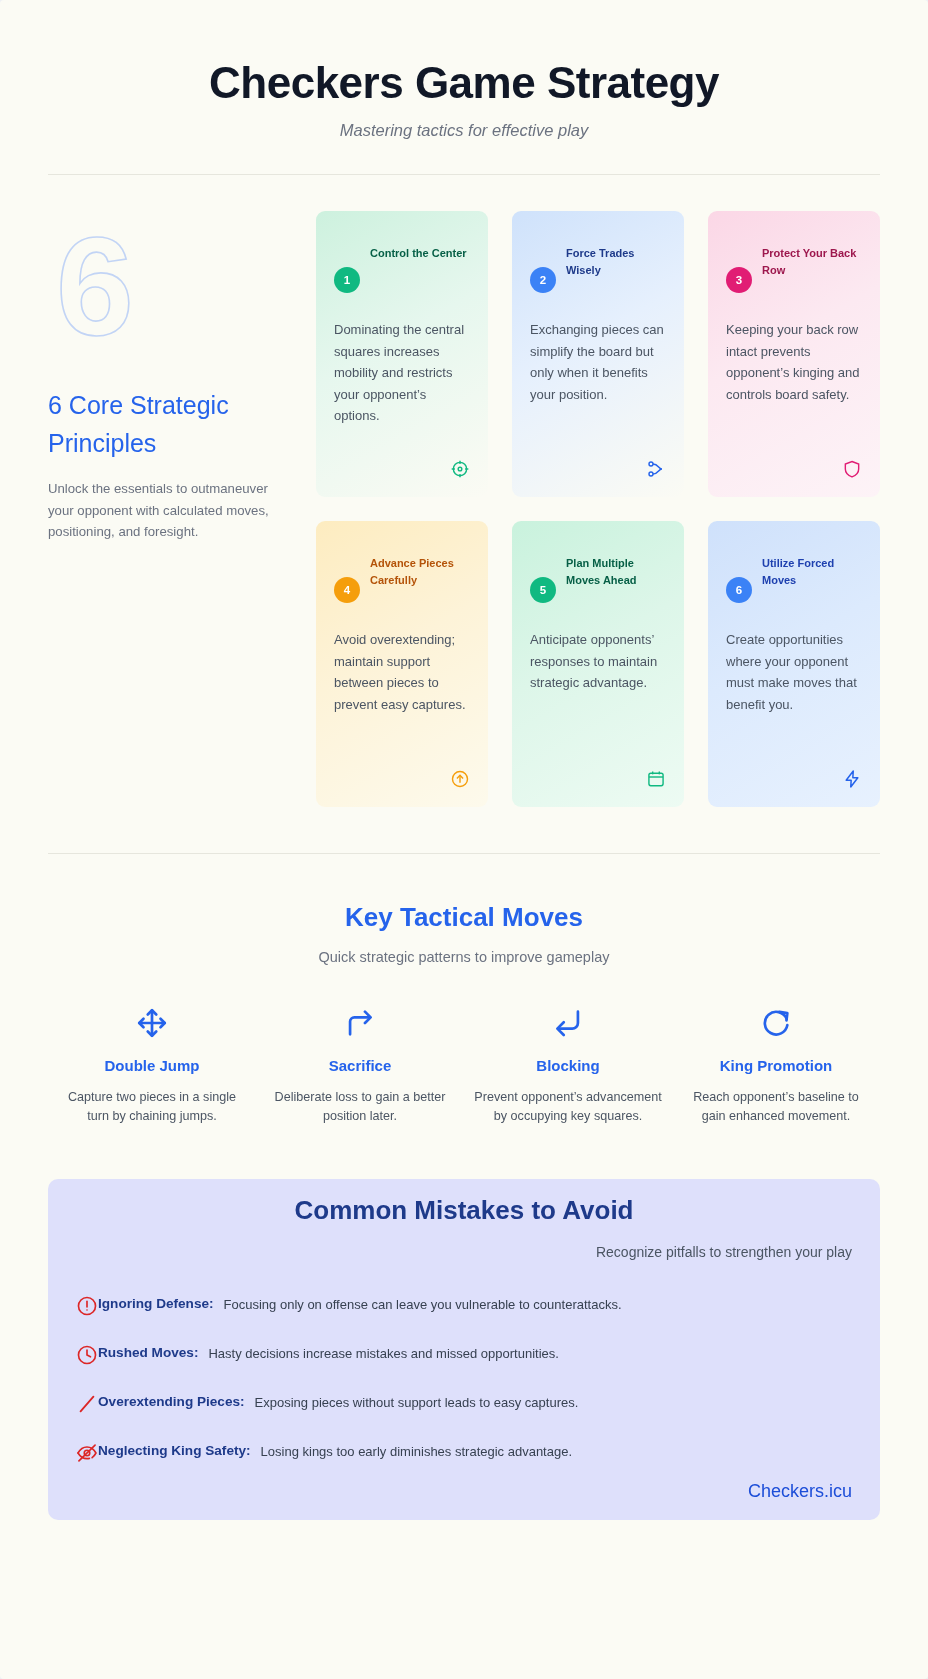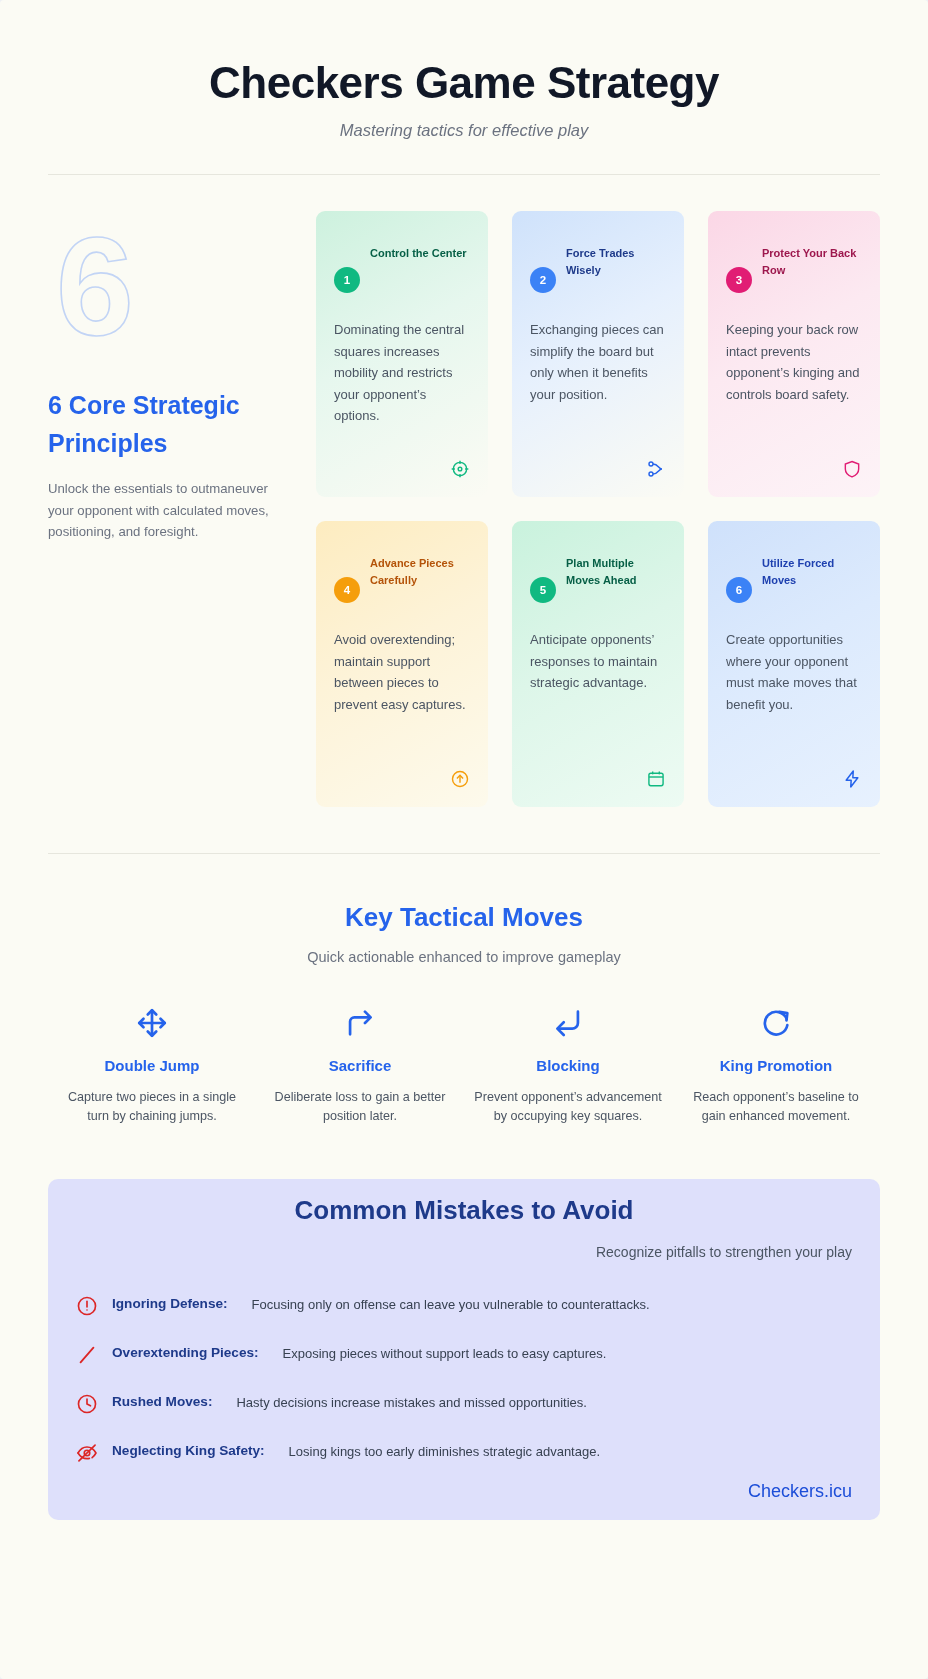--- a/index.html
+++ b/index.html
@@ -51,21 +51,21 @@
     font-weight: 800;
     line-height: 1;
     color: transparent;
     -webkit-text-stroke: 1.6px #c2d4f5;
     padding: 6px 0 0 8px;
     letter-spacing: -4px;
   }
   .left-head {
     margin-top: 30px;
     font-size: 25px;
-    font-weight: 700;
+    font-weight: 400;
     line-height: 1.5;
     color: #2563eb;
   }
   .left-body {
     margin-top: 16px;
     font-size: 13.2px;
     line-height: 1.62;
     color: #6b7280;
   }
 
@@ -161,21 +161,21 @@
     position: relative;
   }
   .mist-title {
     text-align: center; font-size: 26px; font-weight: 700; color: #1e3a8a;
   }
   .mist-sub {
     text-align: right; font-size: 14px; color: #4b5563; margin-top: 18px;
   }
   .mist-list { margin-top: 34px; }
   .mist-row {
-    display: flex; align-items: flex-start; gap: 14px;
+    display: flex; align-items: flex-start; 
     margin-bottom: 26px;
   }
   .mist-icon { flex: 0 0 22px; width: 22px; height: 22px; color: #dc2626; margin-top: 1px; }
   .mist-label {
     font-size: 13.6px; font-weight: 700; color: #1e3a8a;
     line-height: 1.5; flex: 0 0 auto; max-width: 170px;
   }
   .mist-text {
     font-size: 13px; color: #374151; line-height: 1.5; padding-left: 10px; padding-top: 1px;
   }
@@ -286,21 +286,21 @@
           </div>
 
         </div>
       </div>
     </div>
 
     <div class="rule2"></div>
 
     <div>
       <div class="sec-title">Key Tactical Moves</div>
-      <div class="sec-sub">Quick actionable enhanced to improve gameplay</div>
+      <div class="sec-sub">Quick strategic patterns to improve gameplay</div>
 
       <div class="tactics">
 
         <div class="tactic">
           <div class="tactic-icon">
             <svg width="34" height="34" viewBox="0 0 24 24" fill="none" stroke="#2563eb" stroke-width="1.9" stroke-linecap="round" stroke-linejoin="round">
               <line x1="12" y1="3" x2="12" y2="21"></line>
                 <line x1="3" y1="12" x2="21" y2="12"></line>
               <polyline points="9,6 12,3 15,6"></polyline>
                 <polyline points="9,18 12,21 15,18"></polyline>
@@ -358,34 +358,34 @@
           <svg class="mist-icon" viewBox="0 0 24 24" fill="none" stroke="#dc2626" stroke-width="1.8" stroke-linecap="round">
             <circle cx="12" cy="12" r="9.3"></circle>
               <line x1="12" y1="7" x2="12" y2="13"></line>
               <circle cx="12" cy="16.4" r="0.9" fill="#dc2626" stroke="none"></circle>
           </svg>
           <div class="mist-label">Ignoring Defense:</div>
           <div class="mist-text">Focusing only on offense can leave you vulnerable to counterattacks.</div>
         </div>
 
         <div class="mist-row">
-          <svg class="mist-icon" viewBox="0 0 24 24" fill="none" stroke="#dc2626" stroke-width="2" stroke-linecap="round">
-            <line x1="19" y1="4" x2="5" y2="20"></line>
-          </svg>
-          <div class="mist-label">Overextending Pieces:</div>
-          <div class="mist-text">Exposing pieces without support leads to easy captures.</div>
-        </div>
-
-        <div class="mist-row">
           <svg class="mist-icon" viewBox="0 0 24 24" fill="none" stroke="#dc2626" stroke-width="1.8" stroke-linecap="round">
             <circle cx="12" cy="12" r="9.3"></circle>
               <polyline points="12,6.6 12,12 15.8,14"></polyline>
           </svg>
           <div class="mist-label">Rushed Moves:</div>
           <div class="mist-text">Hasty decisions increase mistakes and missed opportunities.</div>
+        </div>
+
+        <div class="mist-row">
+          <svg class="mist-icon" viewBox="0 0 24 24" fill="none" stroke="#dc2626" stroke-width="2" stroke-linecap="round">
+            <line x1="19" y1="4" x2="5" y2="20"></line>
+          </svg>
+          <div class="mist-label">Overextending Pieces:</div>
+          <div class="mist-text">Exposing pieces without support leads to easy captures.</div>
         </div>
 
         <div class="mist-row">
           <svg class="mist-icon" viewBox="0 0 24 24" fill="none" stroke="#dc2626" stroke-width="1.8" stroke-linecap="round" stroke-linejoin="round">
             <path d="M2.2 12 C4.6 7.6 8.1 5.4 12 5.4 C16 5.4 19.4 7.6 21.8 12 C20.6 14.2 19.2 15.9 17.6 17.1"></path>
             <path d="M14.6 17.9 C13.8 18.1 12.9 18.2 12 18.2 C8.1 18.2 4.6 16 2.2 12"></path>
             <circle cx="12" cy="12" r="3"></circle>
             <line x1="3.2" y1="20.6" x2="20.8" y2="3.4"></line>
           </svg>
           <div class="mist-label">Neglecting King Safety:</div>

